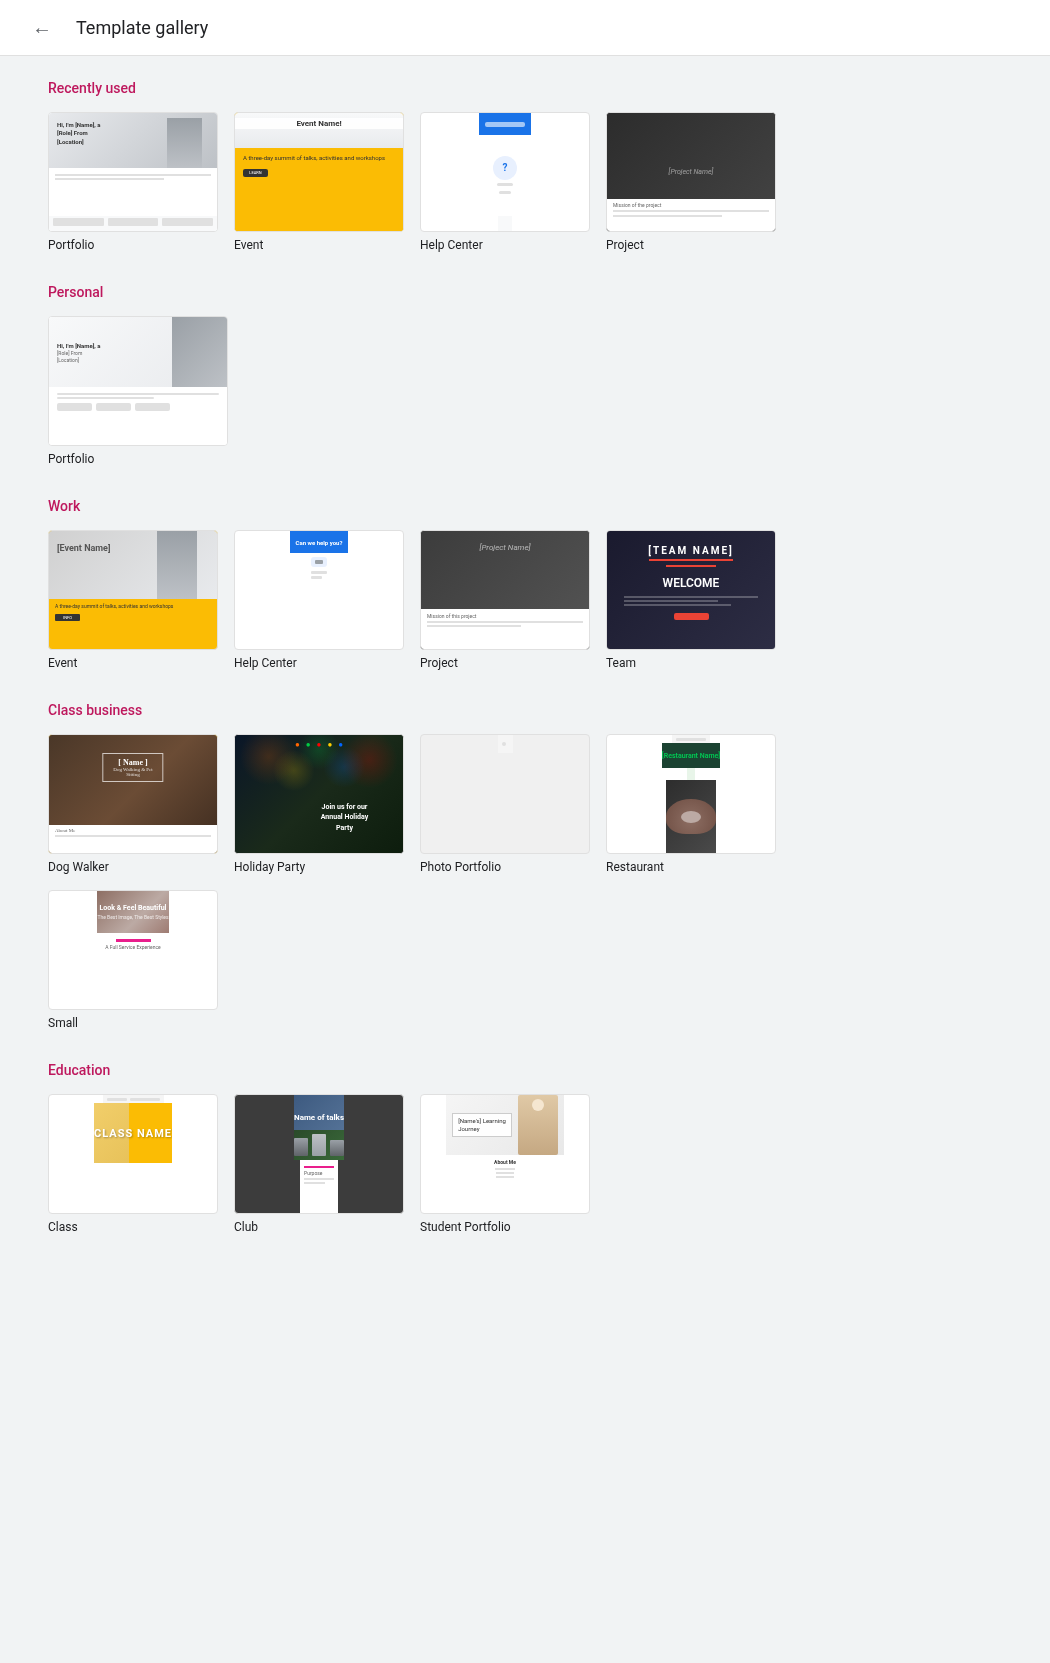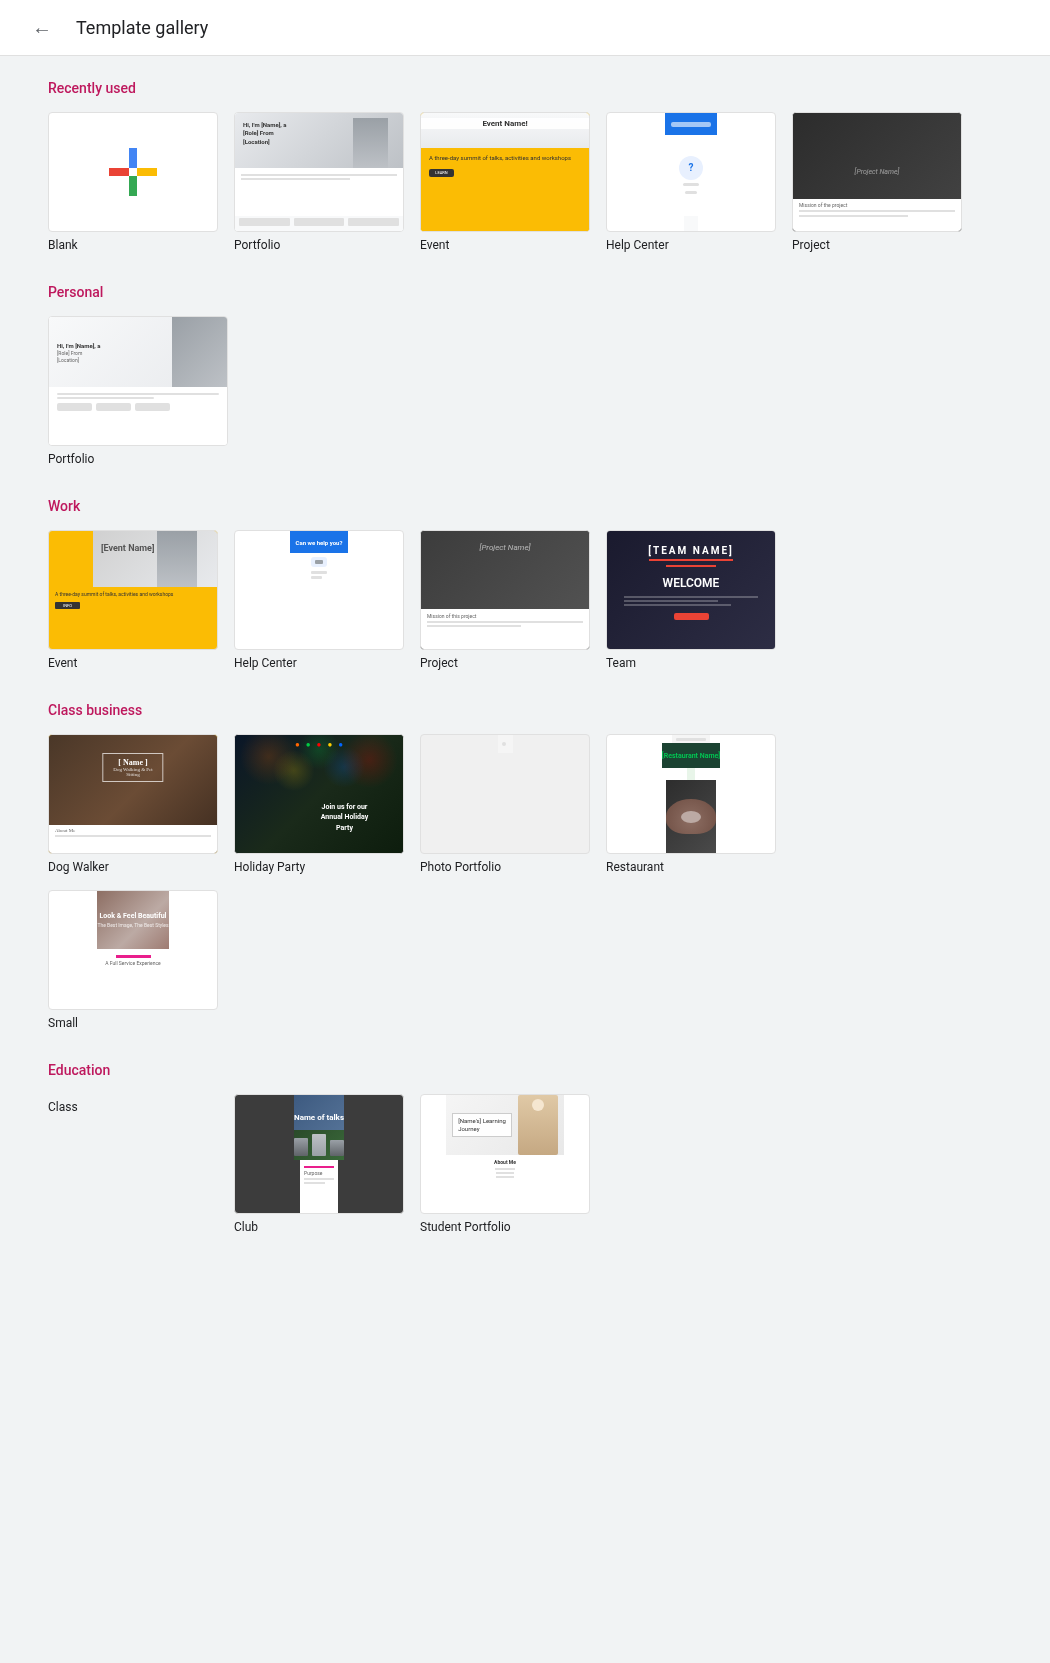--- a/index.html
+++ b/index.html
@@ -122,33 +122,20 @@
   <button class="back-btn">←</button>
   <span class="header-title">Template gallery</span>
 </div>
 
 <div class="content">
 
   <div class="section">
     <div class="section-title">Recently used</div>
     <div class="templates-row">
 
-      <div class="template-item">
-        <div class="template-thumb blank-thumb">
-          <div style="display:flex; flex-direction:column; align-items:center; justify-content:center;">
-            <div style="display:flex; width:48px; height:48px; position:relative;">
-              <span style="position:absolute;top:0;left:50%;transform:translateX(-50%);width:8px;height:20px;background:#4285f4;"></span>
-              <span style="position:absolute;bottom:0;left:50%;transform:translateX(-50%);width:8px;height:20px;background:#34a853;"></span>
-              <span style="position:absolute;left:0;top:50%;transform:translateY(-50%);width:20px;height:8px;background:#ea4335;"></span>
-              <span style="position:absolute;right:0;top:50%;transform:translateY(-50%);width:20px;height:8px;background:#fbbc04;"></span>
-            </div>
-          </div>
-        </div>
-        <span class="template-label">Blank</span>
-      </div>
 
       <div class="template-item">
         <div class="template-thumb" style="background:#f8f9fa; padding:0; overflow:hidden;">
           <div style="width:100%;height:100%;display:flex;flex-direction:column;background:#fff;">
             <div style="height:55px;background:linear-gradient(135deg,#e8eaed 0%,#bdc1c6 100%);display:flex;align-items:flex-end;justify-content:flex-end;position:relative;overflow:hidden;">
               <div style="position:absolute;right:15px;bottom:0;width:35px;height:50px;background:linear-gradient(180deg,#9aa0a6,#bdc1c6);"></div>
               <div style="position:absolute;top:8px;left:8px;font-size:6px;color:#333;font-weight:bold;line-height:1.4;">Hi, I'm [Name], a<br>[Role] From<br>[Location]</div>
             </div>
             <div style="flex:1;padding:4px 6px;">
               <div style="height:2px;background:#e0e0e0;margin:2px 0;"></div>
@@ -247,21 +234,21 @@
     </div>
   </div>
 
   <div class="section">
     <div class="section-title">Work</div>
     <div class="templates-row">
 
       <div class="template-item">
         <div class="template-thumb" style="background:#fbbc04;overflow:hidden;position:relative;">
           <div style="width:100%;height:100%;position:relative;">
-            <div style="height:56px;background:linear-gradient(135deg,#d0d0d0 0%,#e8eaed 100%);position:relative;overflow:hidden;margin-left:44px;">
+            <div style="height:68px;background:linear-gradient(135deg,#d0d0d0 0%,#e8eaed 100%);position:relative;overflow:hidden;">
               <div style="position:absolute;right:20px;top:0;bottom:0;width:40px;background:linear-gradient(180deg,#9aa0a6,#bdc1c6);"></div>
               <div style="position:absolute;top:12px;left:8px;font-size:9px;font-weight:bold;color:#555;">[Event Name]</div>
             </div>
             <div style="background:#fbbc04;padding:4px 6px;">
               <div style="font-size:5px;color:#333;line-height:1.4;">A three-day summit of talks, activities and workshops</div>
               <div style="width:25px;height:7px;background:#333;border-radius:1px;margin-top:4px;display:flex;align-items:center;justify-content:center;">
                 <span style="font-size:4px;color:#fff;">INFO</span>
               </div>
             </div>
           </div>
@@ -404,21 +391,21 @@
         </div>
         <span class="template-label">Restaurant</span>
       </div>
 
     </div>
 
     <div class="templates-row" style="margin-top:16px;">
 
       <div class="template-item">
         <div class="template-thumb" style="background:#fff;overflow:hidden;display:flex;flex-direction:column;">
-          <div style="height:58px;background:linear-gradient(135deg,#8d6e63 0%,#bcaaa4 60%,#9e7b72 100%);position:relative;display:flex;align-items:center;justify-content:center;">
+          <div style="height:42px;background:linear-gradient(135deg,#8d6e63 0%,#bcaaa4 60%,#9e7b72 100%);position:relative;display:flex;align-items:center;justify-content:center;">
             <div style="text-align:center;">
               <div style="font-size:7px;font-weight:bold;color:#fff;line-height:1.4;">Look &amp; Feel Beautiful</div>
               <div style="font-size:5px;color:rgba(255,255,255,0.8);">The Best Image, The Best Styles</div>
             </div>
           </div>
           <div style="flex:1;background:#fff;display:flex;flex-direction:column;align-items:center;padding:4px;">
             <div style="width:35px;height:3px;background:#e91e8c;margin:2px 0;"></div>
             <div style="font-size:5px;color:#666;">A Full Service Experience</div>
           </div>
           <div style="height:28px;background:linear-gradient(90deg,#ef9a9a,#f48fb1,#ce93d8);"></div>
@@ -427,20 +414,35 @@
       </div>
 
     </div>
   </div>
 
   <div class="section">
     <div class="section-title">Education</div>
     <div class="templates-row">
 
       <div class="template-item">
+        <div class="template-thumb" style="background:#fff;overflow:hidden;display:flex;flex-direction:column;">
+          <div style="height:8px;background:#f5f5f5;display:flex;align-items:center;padding:0 4px;gap:3px;">
+            <div style="width:20px;height:3px;background:#e0e0e0;border-radius:1px;"></div>
+            <div style="width:30px;height:3px;background:#e0e0e0;border-radius:1px;margin-left:auto;"></div>
+          </div>
+          <div style="height:60px;background:#fbbc04;position:relative;display:flex;align-items:center;justify-content:center;overflow:hidden;">
+            <div style="position:absolute;left:0;top:0;bottom:0;width:45%;background:linear-gradient(135deg,#e8e0d0 0%,#d4c8b0 100%);opacity:0.5;"></div>
+            <div style="font-size:11px;font-weight:bold;color:#fff;letter-spacing:1px;text-shadow:1px 1px 2px rgba(0,0,0,0.3);z-index:1;">CLASS NAME</div>
+          </div>
+          <div style="flex:1;background:#fff;padding:4px;">
+            <div style="height:2px;background:#e0e0e0;margin:2px 0;"></div>
+            <div style="height:2px;background:#e0e0e0;margin:2px 0;width:80%;"></div>
+            <div style="height:2px;background:#e0e0e0;margin:2px 0;width:60%;"></div>
+          </div>
+        </div>
         <span class="template-label">Class</span>
       </div>
 
       <div class="template-item">
         <div class="template-thumb" style="background:#3c3c3c;overflow:hidden;display:flex;flex-direction:column;">
           <div style="height:65px;background:linear-gradient(135deg,#3d5a80 0%,#5c7a9e 100%);position:relative;overflow:hidden;display:flex;align-items:center;justify-content:center;">
             <div style="position:absolute;bottom:0;left:0;right:0;height:30px;background:linear-gradient(135deg,#2a4a2a 0%,#3a6a3a 100%);display:flex;align-items:center;justify-content:center;overflow:hidden;">
               <div style="display:flex;gap:4px;align-items:flex-end;">
                 <div style="width:14px;height:18px;background:linear-gradient(180deg,#9aa0a6,#5f6368);border-radius:1px;"></div>
                 <div style="width:14px;height:22px;background:linear-gradient(180deg,#bdc1c6,#9aa0a6);border-radius:1px;"></div>

